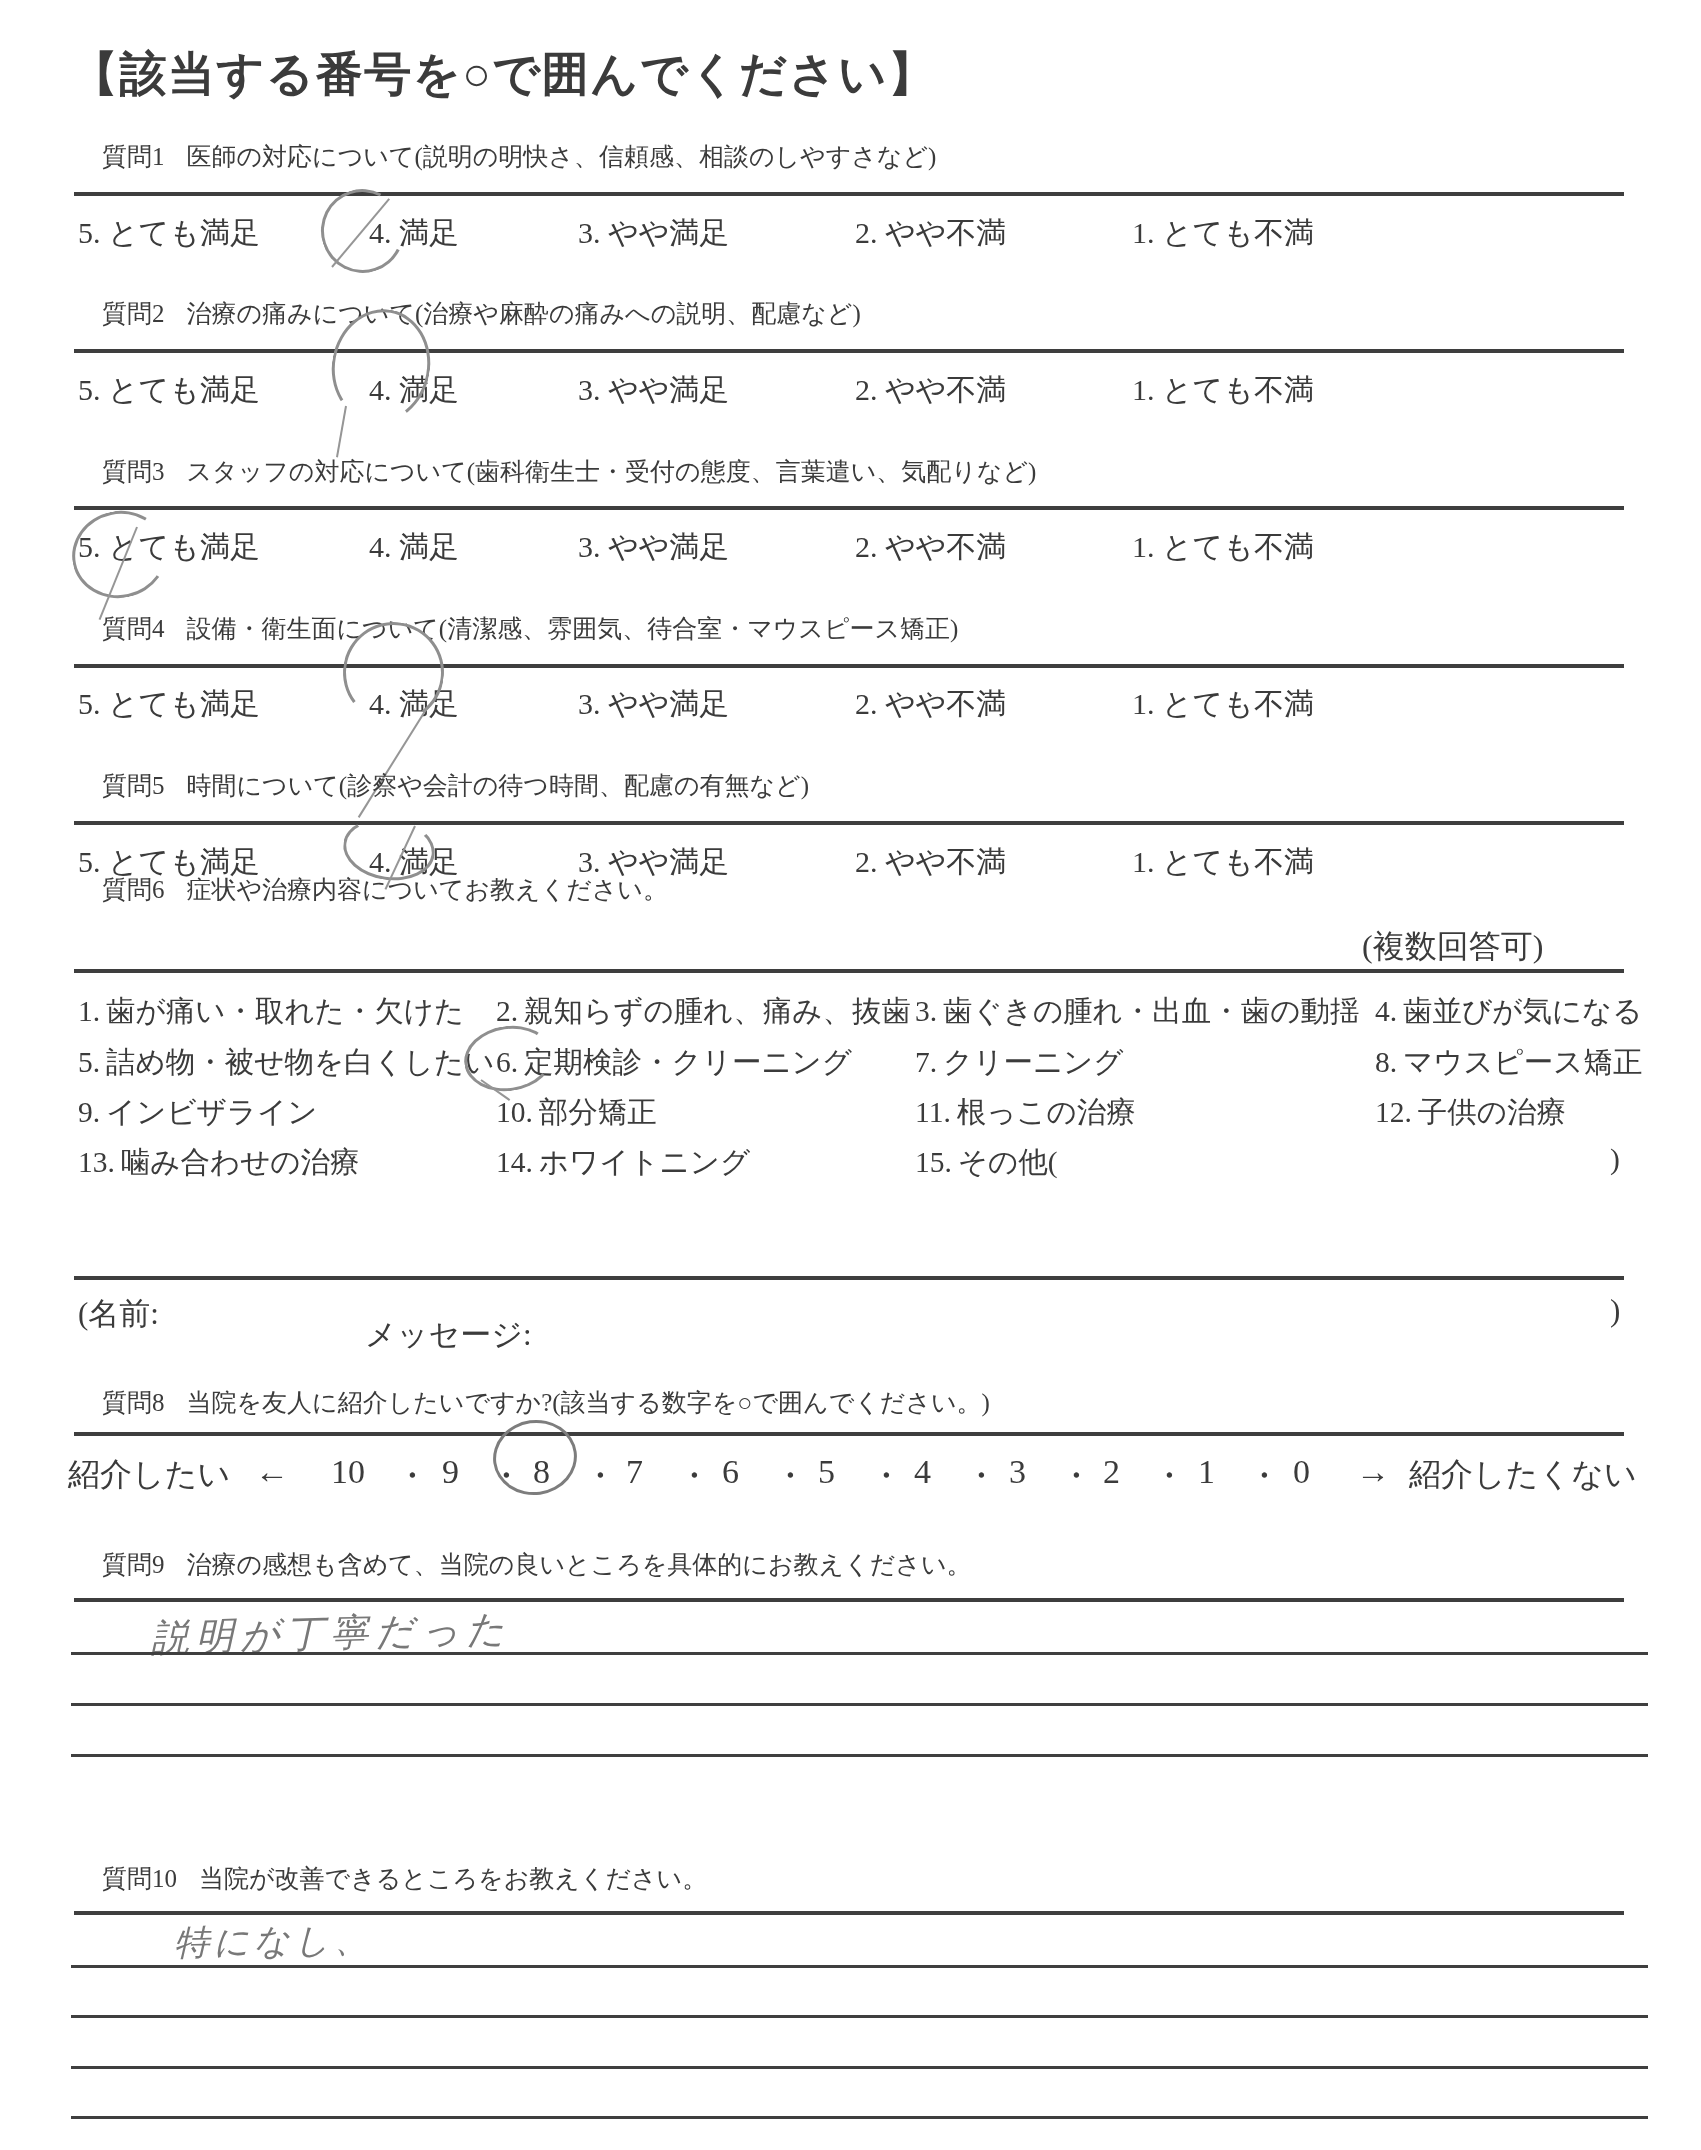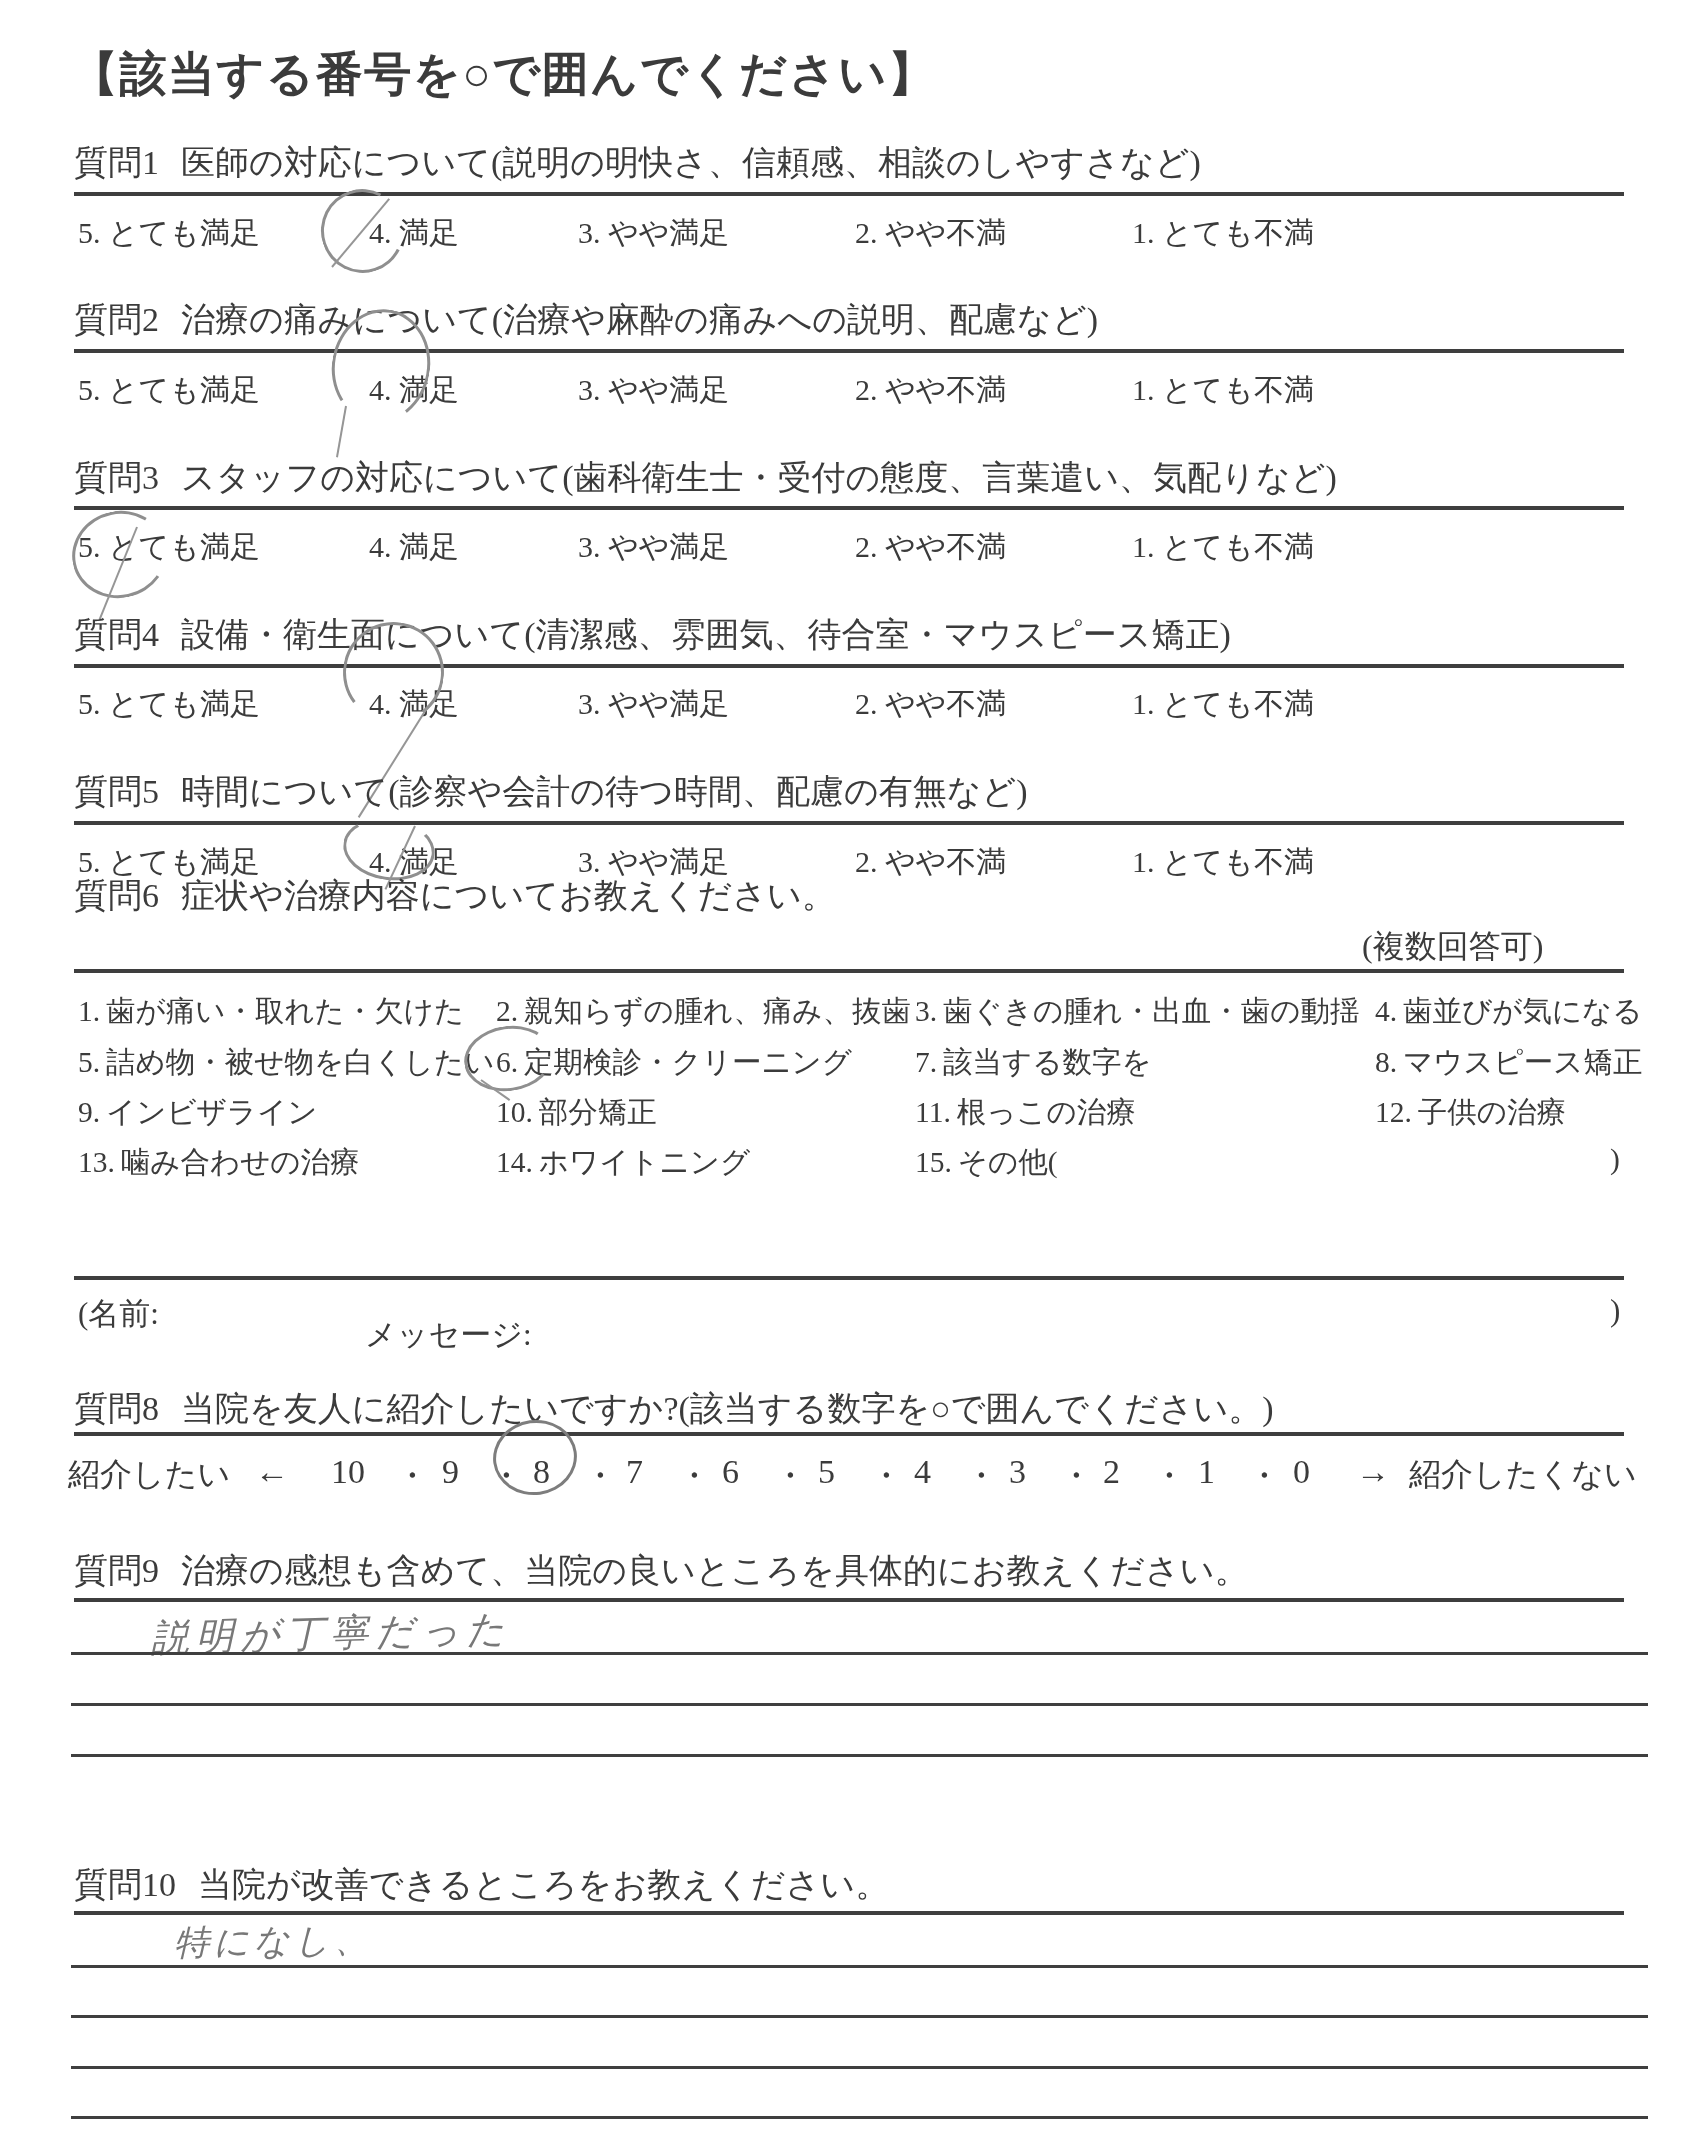--- a/index.html
+++ b/index.html
@@ -1,20 +1,20 @@
 <!DOCTYPE html>
 <html style="font-size:11.8px"><head>
 <meta charset="utf-8">
 <style>
   html,body{margin:0;padding:0;background:#e8e8e8;}
   .page{position:relative;width:1701px;height:2151px;background:#ffffff;overflow:hidden;
         font-family:"Liberation Serif","DejaVu Serif",serif;color:#3b3b3b;}
   .abs{position:absolute;}
   .title{font-size:47px;font-weight:700;letter-spacing:1.5px;}
-  .heading{font-size:34px;line-height:1.15;white-space:nowrap;}
+  .heading{font-size:25px;line-height:1.15;white-space:nowrap;margin-left:28px;}
   .heading .qno{margin-right:22px;}
   .rule{left:74px;width:1550px;height:3.7px;background:#3e3e3e;}
   .ansline{left:71px;width:1577px;height:3px;background:#3f3f3f;}
   .optrow{left:0;top:0;width:1701px;height:44px;}
   .opt{position:absolute;font-size:30px;white-space:nowrap;}
   .opt .n{margin-right:7.4px;}
   .q6opt{position:absolute;font-size:29.5px;white-space:nowrap;}
   .q6opt .n{margin-right:5.9px;}
   .q7row .lbl{position:absolute;font-size:31px;white-space:nowrap;}
   .q8item{position:absolute;font-size:34px;white-space:nowrap;}
@@ -114,21 +114,21 @@
 
   <div class="abs optrow" style="top:992px;">
     <span class="q6opt" style="left:78px;font-family:Liberation Serif, serif;"><span class="n">1.</span><span>歯が痛い・取れた・欠けた</span></span>
     <span class="q6opt" style="left:496px;"><span class="n">2.</span><span>親知らずの腫れ、痛み、抜歯</span></span>
     <span class="q6opt" style="left:915px;"><span class="n">3.</span><span>歯ぐきの腫れ・出血・歯の動揺</span></span>
     <span class="q6opt" style="left:1375px;"><span class="n">4.</span><span>歯並びが気になる</span></span>
   </div>
   <div class="abs optrow" style="top:1043px;">
     <span class="q6opt" style="left:78px;"><span class="n">5.</span><span>詰め物・被せ物を白くしたい</span></span>
     <span class="q6opt" style="left:496px;"><span class="n">6.</span><span>定期検診・クリーニング</span></span>
-    <span class="q6opt" style="left:915px;"><span class="n">7.</span><span>該当する数字を</span></span>
+    <span class="q6opt" style="left:915px;"><span class="n">7.</span><span>クリーニング</span></span>
     <span class="q6opt" style="left:1375px;"><span class="n">8.</span><span>マウスピース矯正</span></span>
   </div>
   <div class="abs optrow" style="top:1093px;">
     <span class="q6opt" style="left:78px;"><span class="n">9.</span><span>インビザライン</span></span>
     <span class="q6opt" style="left:496px;"><span class="n">10.</span><span>部分矯正</span></span>
     <span class="q6opt" style="left:915px;"><span class="n">11.</span><span>根っこの治療</span></span>
     <span class="q6opt" style="left:1375px;"><span class="n">12.</span><span>子供の治療</span></span>
   </div>
   <div class="abs optrow" style="top:1143px;">
     <span class="q6opt" style="left:78px;"><span class="n">13.</span><span>噛み合わせの治療</span></span>

